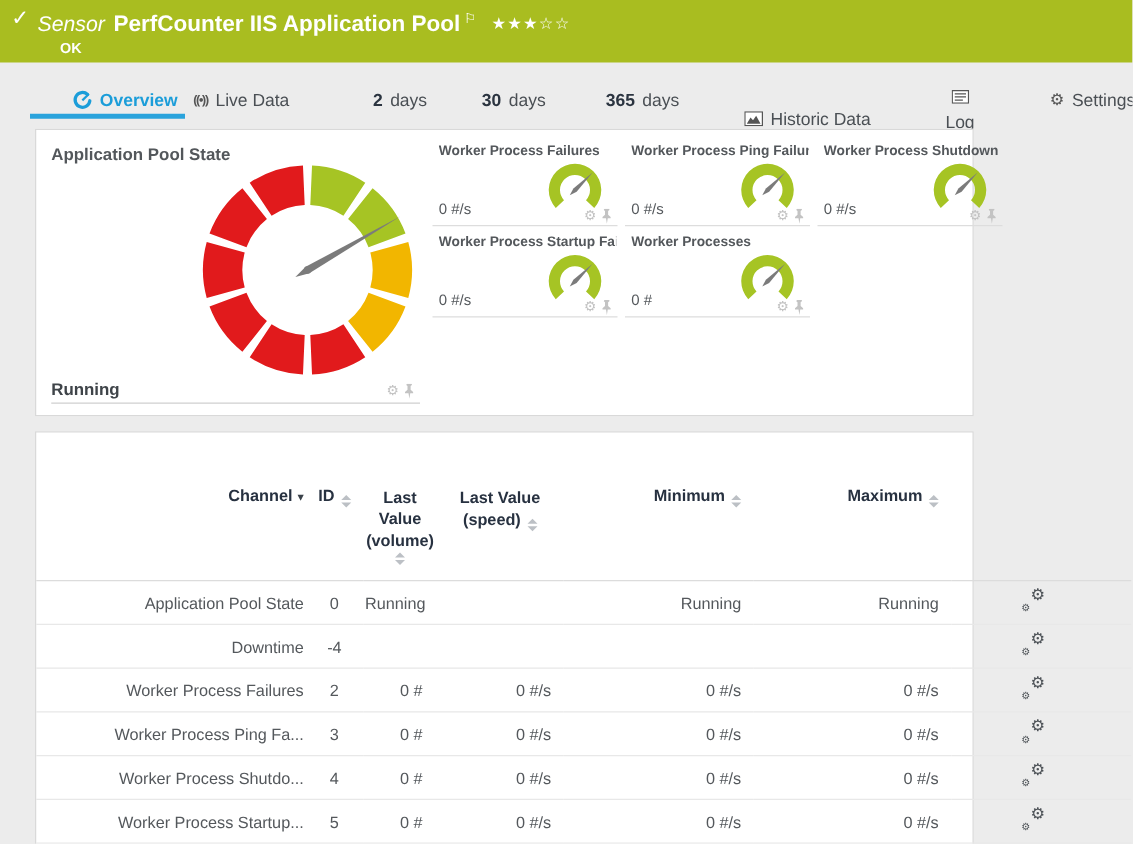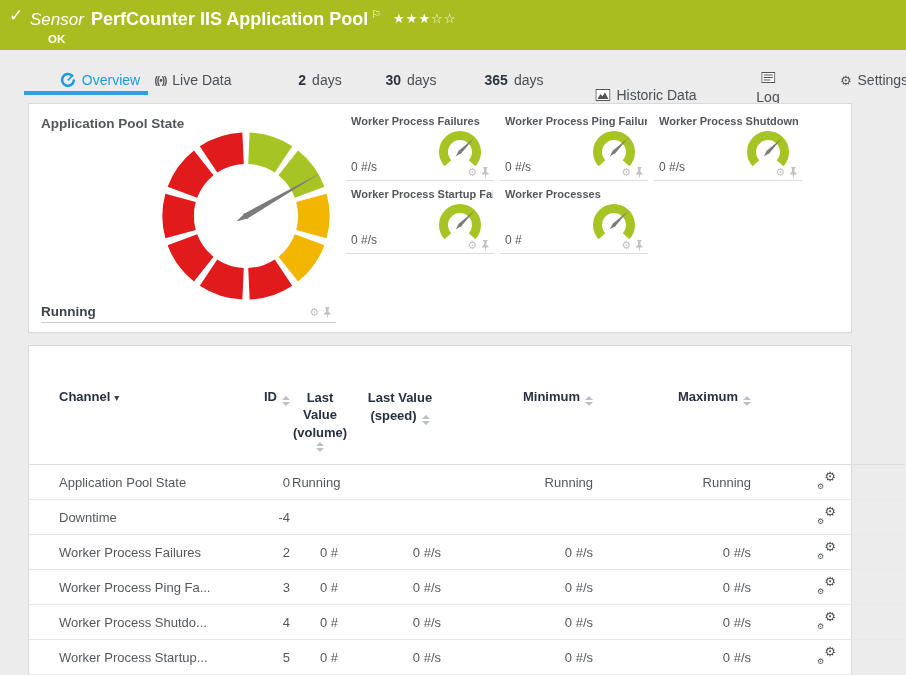--- a/index.html
+++ b/index.html
@@ -16,27 +16,27 @@
   .name{font-weight:bold;}
   .flag{font-size:11px;vertical-align:7px;margin-left:3px;cursor:pointer;}
   .stars{font-size:13px;margin-left:12px;letter-spacing:1px;vertical-align:2px;cursor:pointer;}
   .line2{margin-top:2px;font-size:11.5px;font-weight:bold;padding-left:18px;}
 
   
   .tabs{position:absolute;top:50px;left:0;width:906px;height:53px;}
   .tab{position:absolute;top:22px;transform:translateX(-50%);display:flex;align-items:center;
        gap:6px;font-size:14px;color:#4a4f54;white-space:nowrap;cursor:pointer;}
   .tab .num{color:#2b3440;font-weight:bold;}
-  .tab.active{color:#1b9dd9;font-weight:normal;}
+  .tab.active{color:#1b9dd9;font-weight:bold;}
   .underline{position:absolute;left:24px;top:41px;width:124px;height:4px;background:#2aa3dc;}
   .live-ico{font-size:10px;letter-spacing:-1px;color:#555;font-weight:bold;}
   .gearchar{font-size:13px;color:#555;}
 
   
-  .panel{position:absolute;left:28px;width:824px;background:#fff;border:1px solid #d9d9d9;box-sizing:border-box;}
+  .panel{position:absolute;left:28px;width:751px;background:#fff;border:1px solid #d9d9d9;box-sizing:border-box;}
   .gauges-panel{top:103px;height:230px;}
   .table-panel{top:345px;height:402px;}
 
   
   .main-cell{position:absolute;left:0;top:0;width:317px;height:228px;}
   .main-title{position:absolute;left:12px;top:12px;font-size:13.5px;font-weight:600;color:#53575b;}
   .main-gauge{position:absolute;left:124px;top:19px;}
   .main-footer{position:absolute;left:12px;top:196px;width:295px;height:22px;border-bottom:1px solid #cfcfcf;}
   .main-footer .val{position:absolute;left:0;bottom:3px;font-size:13.5px;font-weight:600;color:#3f4449;}
   .ficons{position:absolute;right:4px;bottom:3px;display:flex;align-items:center;gap:4px;}
@@ -50,22 +50,22 @@
              white-space:nowrap;overflow:hidden;max-width:142px;}
   .scell svg.sg{position:absolute;left:86px;top:17px;}
   .scell .sv{position:absolute;left:5px;bottom:6px;font-size:12px;color:#54585c;}
   .scell .ficons{right:4px;bottom:1px;}
 
   
   table{width:876px;border-collapse:collapse;table-layout:fixed;}
   th{vertical-align:top;padding-top:43px;padding-bottom:12px;font-size:13px;color:#273140;
      border-bottom:1px solid #dcdcdc;font-weight:bold;cursor:pointer;}
   td{height:32px;font-size:13px;color:#54585c;border-bottom:1px solid #e8e8e8;}
-  .c-ch{text-align:left;padding-left:30px;margin-left:36px;}
-  .c-id{text-align:right;margin-top:40px;}
+  .c-ch{text-align:right;padding-left:30px;margin-left:36px;}
+  .c-id{text-align:center;margin-top:40px;}
   .c-vol,.c-spd,.c-min,.c-max{text-align:right;padding-right:10px;}
   th.c-vol,th.c-spd{text-align:center;padding-right:0;}
   .hv{display:flex;flex-direction:column;align-items:center;line-height:17px;gap:1px;}
   td .rowlink{cursor:pointer;}
   .caret{color:#3a4149;font-size:10px;margin-left:4px;}
   .sort{display:inline-flex;flex-direction:column;gap:2px;margin-left:5px;vertical-align:1px;}
   .sort i{display:block;width:0;height:0;border-left:4px solid transparent;border-right:4px solid transparent;}
   .s-up{border-bottom:4px solid #bcc0c5;}
   .s-dn{border-top:4px solid #bcc0c5;}
   .c-set{padding-left:56px;}

